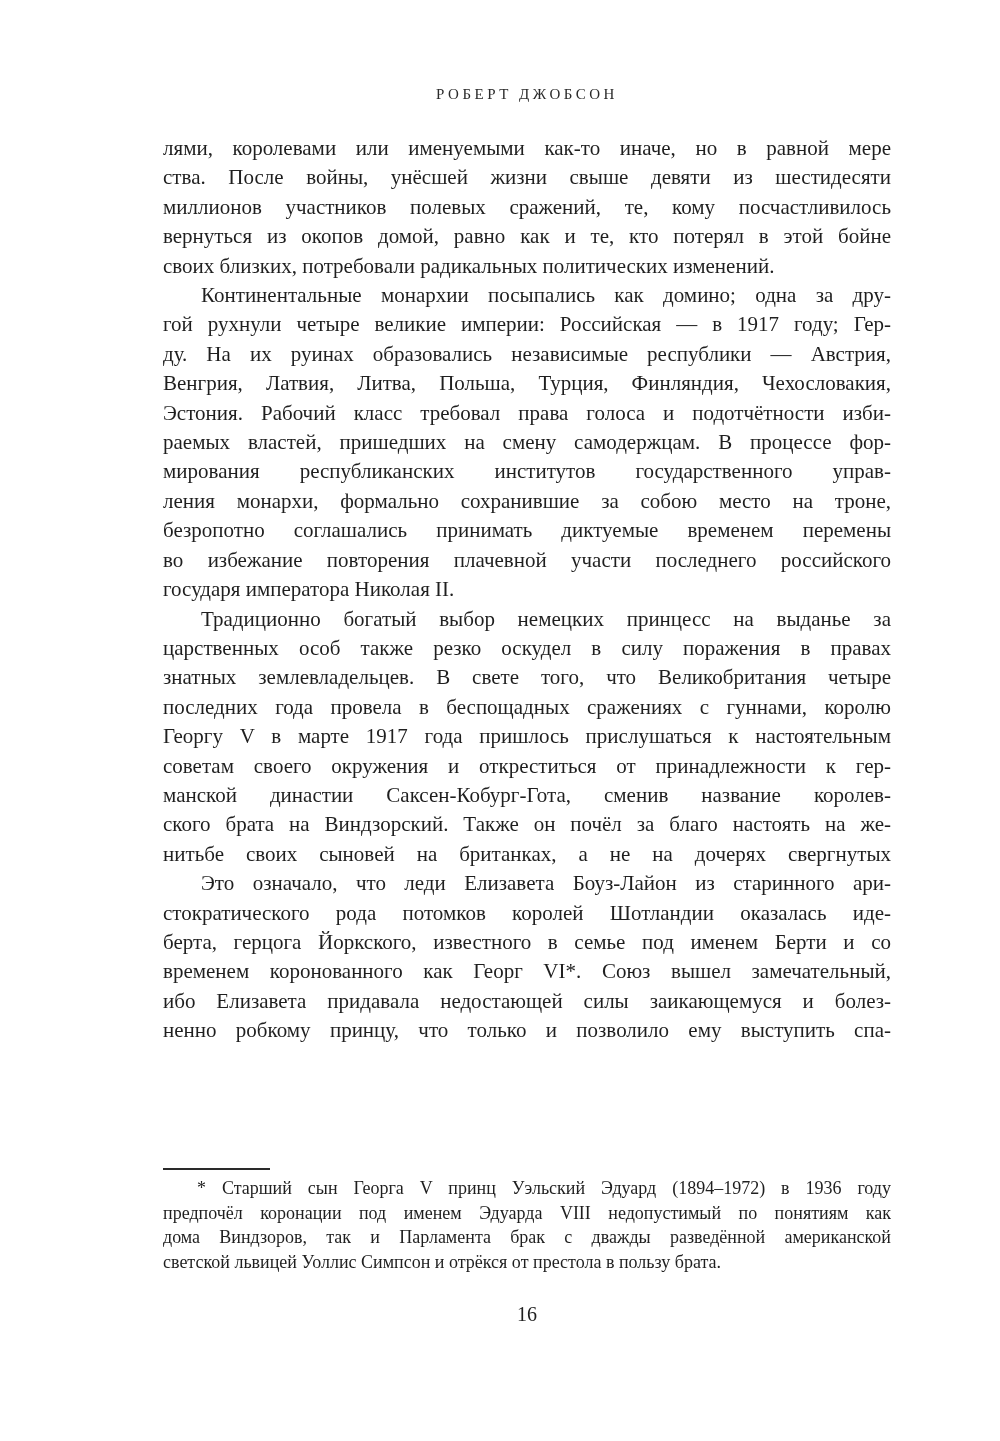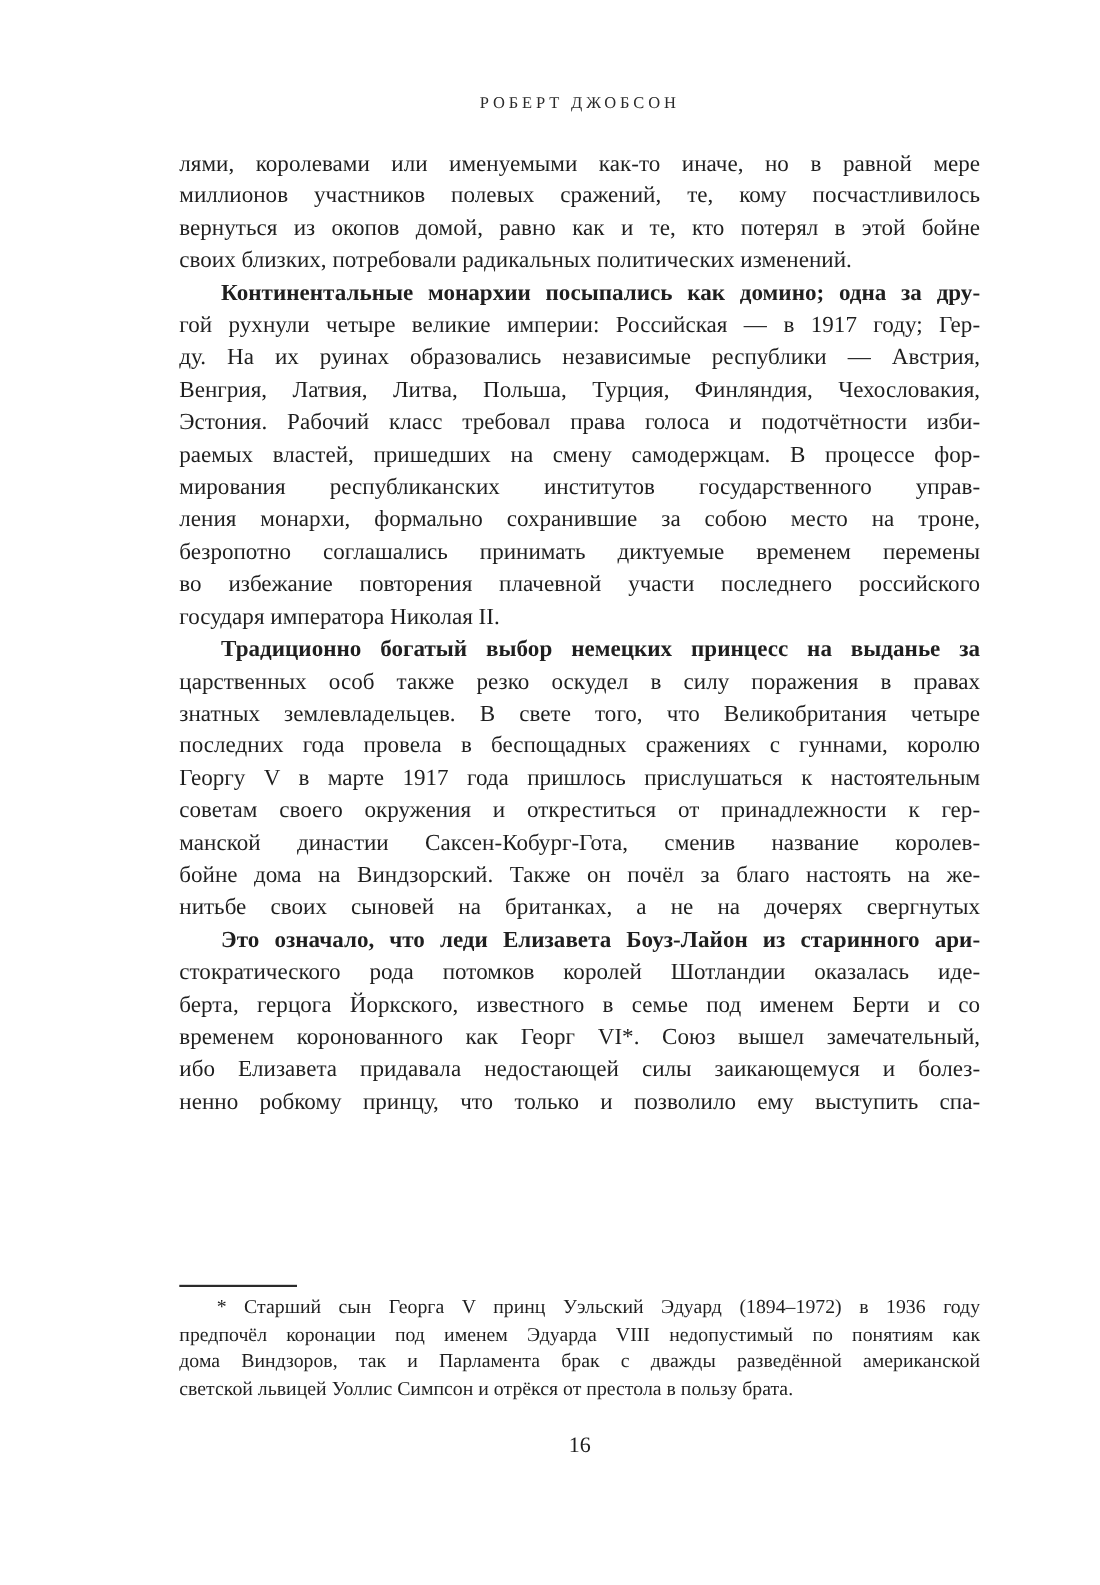--- a/index.html
+++ b/index.html
@@ -37,21 +37,20 @@
   .line {
     text-align: justify;
     text-align-last: justify;
     white-space: nowrap;
   }
   .line.last {
     text-align-last: left;
   }
   .body-text .line.first-indent {
     text-indent: 38px;
-    font-weight: bold;
   }
   .footnote-rule {
     position: absolute;
     top: 1168px;
     left: 163px;
     width: 107px;
     height: 0;
     border-top: 2px solid #2a2a2a;
   }
   .footnote {
@@ -76,20 +75,21 @@
 </style>
 </head>
 <body>
 
 <div class="page">
   <div class="running-head">РОБЕРТ ДЖОБСОН</div>
 
   <div class="body-text">
       <div class="para">
         <div class="line">лями, королевами или именуемыми как-то иначе, но в равной мере</div>
+        <div class="line">ства. После войны, унёсшей жизни свыше девяти из шестидесяти</div>
         <div class="line">миллионов участников полевых сражений, те, кому посчастливилось</div>
         <div class="line">вернуться из окопов домой, равно как и те, кто потерял в этой бойне</div>
         <div class="line last">своих близких, потребовали радикальных политических изменений.</div>
       </div>
       <div class="para">
         <div class="line first-indent">Континентальные монархии посыпались как домино; одна за дру-</div>
         <div class="line">гой рухнули четыре великие империи: Российская — в 1917 году; Гер-</div>
         <div class="line">ду. На их руинах образовались независимые республики — Австрия,</div>
         <div class="line">Венгрия, Латвия, Литва, Польша, Турция, Финляндия, Чехословакия,</div>
         <div class="line">Эстония. Рабочий класс требовал права голоса и подотчётности изби-</div>
@@ -101,21 +101,21 @@
         <div class="line last">государя императора Николая II.</div>
       </div>
       <div class="para">
         <div class="line first-indent">Традиционно богатый выбор немецких принцесс на выданье за</div>
         <div class="line">царственных особ также резко оскудел в силу поражения в правах</div>
         <div class="line">знатных землевладельцев. В свете того, что Великобритания четыре</div>
         <div class="line">последних года провела в беспощадных сражениях с гуннами, королю</div>
         <div class="line">Георгу V в марте 1917 года пришлось прислушаться к настоятельным</div>
         <div class="line">советам своего окружения и откреститься от принадлежности к гер-</div>
         <div class="line">манской династии Саксен-Кобург-Гота, сменив название королев-</div>
-        <div class="line">бойне дома на Виндзорский. Также он почёл за благо настоять на же-</div>
+        <div class="line">ского брата на Виндзорский. Также он почёл за благо настоять на же-</div>
         <div class="line">нитьбе своих сыновей на британках, а не на дочерях свергнутых</div>
       </div>
       <div class="para">
         <div class="line first-indent">Это означало, что леди Елизавета Боуз-Лайон из старинного ари-</div>
         <div class="line">стократического рода потомков королей Шотландии оказалась иде-</div>
         <div class="line">берта, герцога Йоркского, известного в семье под именем Берти и со</div>
         <div class="line">временем коронованного как Георг VI*. Союз вышел замечательный,</div>
         <div class="line">ибо Елизавета придавала недостающей силы заикающемуся и болез-</div>
         <div class="line">ненно робкому принцу, что только и позволило ему выступить спа-</div>
       </div>

